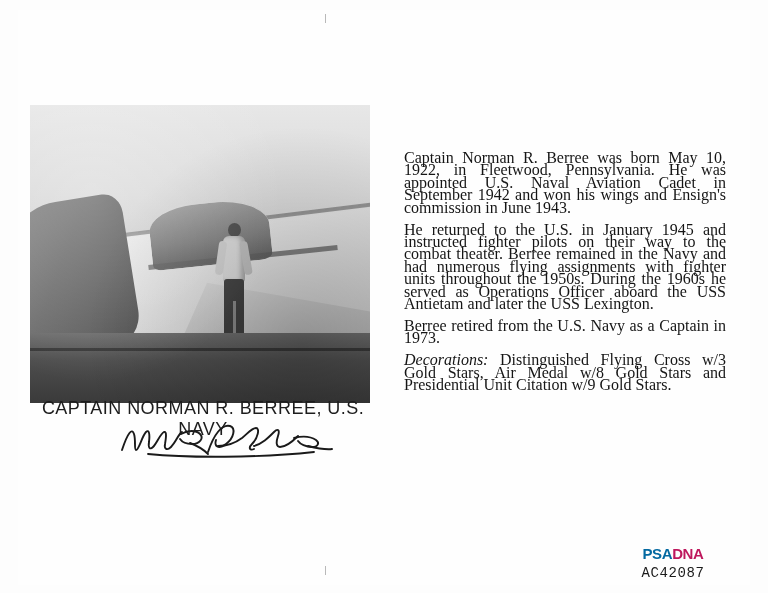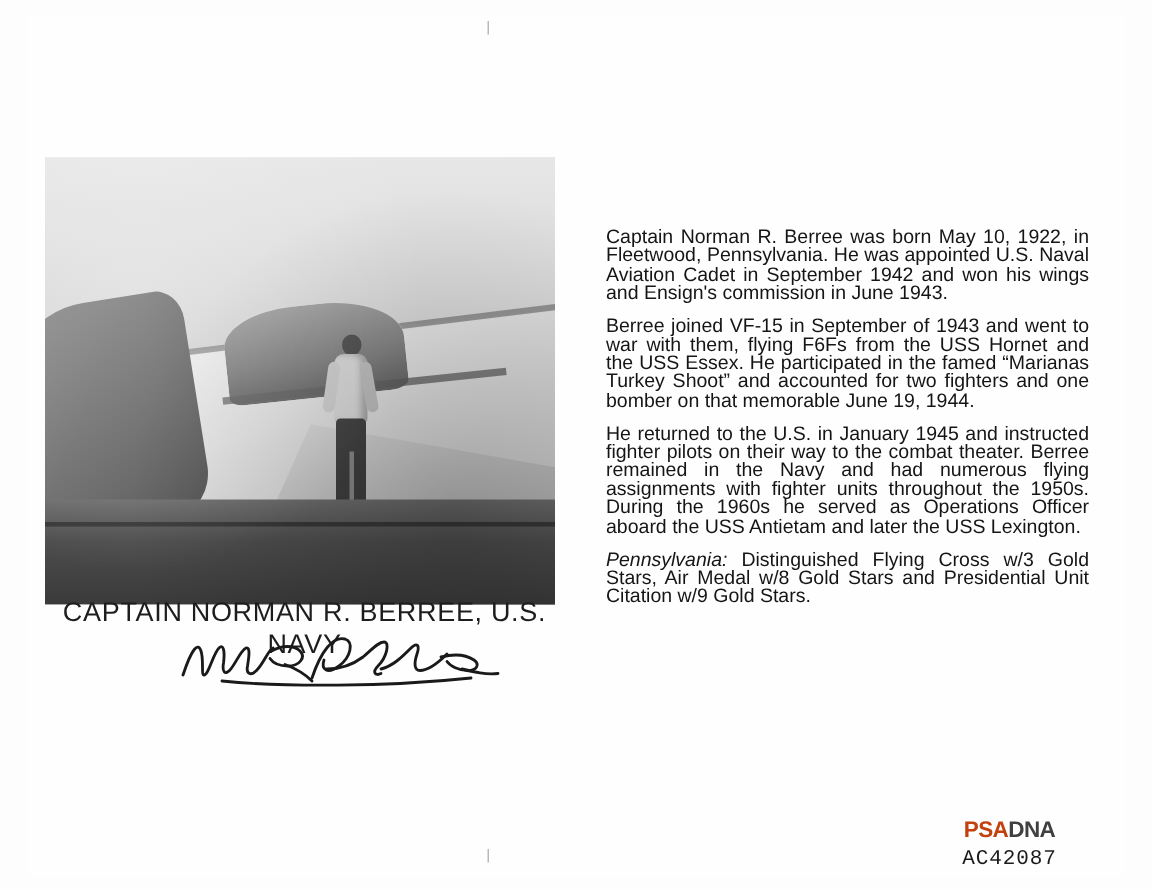--- a/index.html
+++ b/index.html
@@ -249,22 +249,22 @@
   }
   .signature svg { display: block; }
 
   
   .bio {
     position: absolute;
     left: 404px;
     top: 152px;
     width: 322px;
     color: #151515;
-    font-family: Liberation Sans, sans-serif;
-    font-size: 13px;
+    font-family: Liberation Serif, serif;
+    font-size: 16px;
     line-height: 12.4px;
     text-align: justify;
   }
   .bio p {
     margin: 0 0 9.5px 0;
   }
   .bio p:last-child { margin-bottom: 0; }
   .decorations-label {
     font-style: italic;
   }
@@ -278,24 +278,24 @@
     text-align: center;
   }
   .psa-logo {
     display: inline-block;
     font-size: 15px;
     font-weight: bold;
     letter-spacing: -0.4px;
     line-height: 15px;
   }
   .psa-psa {
-    color: #c2410c;
+    color: #0369a1;
   }
   .psa-dna {
-    color: #404040;
+    color: #be185d;
   }
   .psa-cert {
     margin-top: 2px;
     font-size: 14px;
     letter-spacing: .6px;
     color: #1a1a1a;
     font-family: "Liberation Mono", monospace;
   }
 </style>
 </head>
@@ -345,22 +345,22 @@
         <path d="M136 30 C144 28 150 22 156 16 C160 12 162 14 160 20 C158 26 158 31 162 31 C168 31 174 26 180 20"></path>
         <path d="M176 22 C184 20 192 20 198 24 C202 27 200 31 194 31 C188 31 182 28 180 25"></path>
         <path d="M190 30 C198 32 206 34 214 33"></path>
         <path d="M30 38 C70 42 140 42 196 36"></path>
       </g>
     </svg>
   </div>
 
   <div class="bio">
     <p>Captain Norman R. Berree was born May 10, 1922, in Fleetwood, Pennsylvania. He was appointed U.S. Naval Aviation Cadet in September 1942 and won his wings and Ensign's commission in June 1943.</p>
-    <p>Berree joined VF-15 in September of 1943 and went to war with them, flying F6Fs from the USS Hornet and the USS Essex. He participated in the famed “Marianas Turkey Shoot” and accounted for two fighters and one bomber on that memorable June 19, 1944.</p>
     <p>He returned to the U.S. in January 1945 and instructed fighter pilots on their way to the combat theater. Berree remained in the Navy and had numerous flying assignments with fighter units throughout the 1950s. During the 1960s he served as Operations Officer aboard the USS Antietam and later the USS Lexington.</p>
-    <p><span class="decorations-label">Pennsylvania:</span><span> Distinguished Flying Cross w/3 Gold Stars, Air Medal w/8 Gold Stars and Presidential Unit Citation w/9 Gold Stars.</span></p>
+    <p>Berree retired from the U.S. Navy as a Captain in 1973.</p>
+    <p><span class="decorations-label">Decorations:</span><span> Distinguished Flying Cross w/3 Gold Stars, Air Medal w/8 Gold Stars and Presidential Unit Citation w/9 Gold Stars.</span></p>
   </div>
 
   <div class="psa">
     <span class="psa-logo"><span class="psa-psa">PSA</span><span class="psa-dna">DNA</span></span>
     <div class="psa-cert">AC42087</div>
   </div>
 </div>
 
 </body></html>

